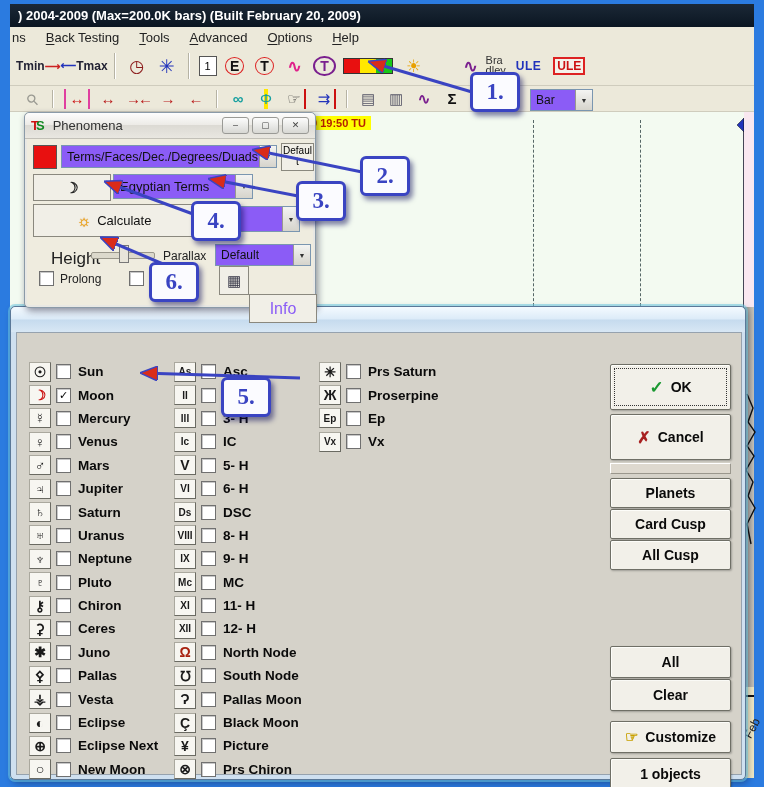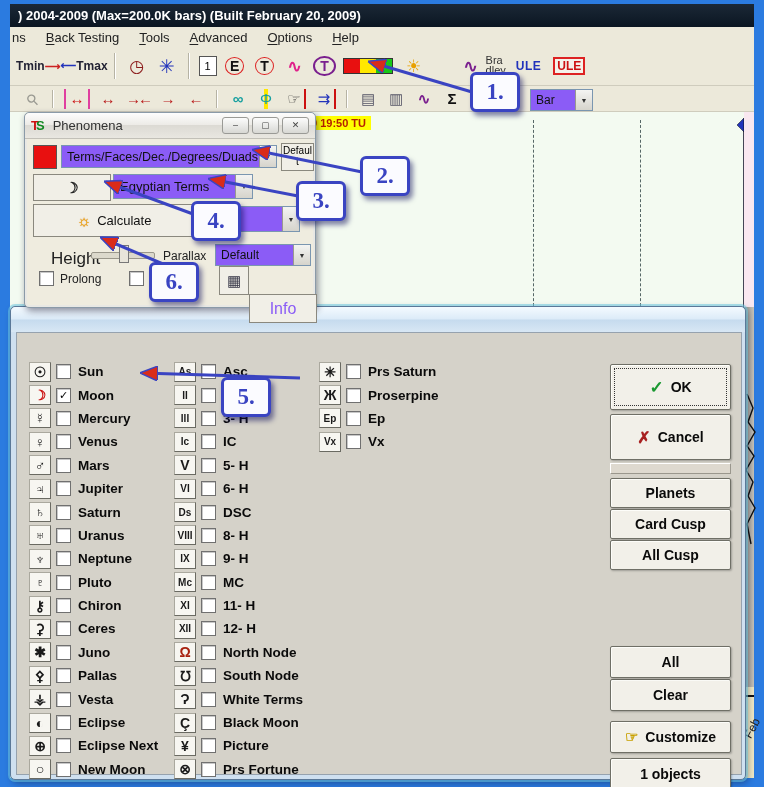--- a/index.html
+++ b/index.html
@@ -374,36 +374,36 @@
             <span class="plabel">North Node</span>
           </div>
           <div class="prow">
             <span class="symcell">℧</span>
             <span class="cbx"></span>
             <span class="plabel">South Node</span>
           </div>
           <div class="prow">
             <span class="symcell">Ɂ</span>
             <span class="cbx"></span>
-            <span class="plabel">White Terms</span>
+            <span class="plabel">Pallas Moon</span>
           </div>
           <div class="prow">
             <span class="symcell">Ç</span>
             <span class="cbx"></span>
             <span class="plabel">Black Moon</span>
           </div>
           <div class="prow">
             <span class="symcell">¥</span>
             <span class="cbx"></span>
             <span class="plabel">Picture</span>
           </div>
           <div class="prow">
             <span class="symcell">⊗</span>
             <span class="cbx"></span>
-            <span class="plabel">Prs Fortune</span>
+            <span class="plabel">Prs Chiron</span>
           </div>
         </div>
       <div class="pcol" id="col3">
           <div class="prow">
             <span class="symcell">✳</span>
             <span class="cbx"></span>
             <span class="plabel">Prs Saturn</span>
           </div>
           <div class="prow">
             <span class="symcell">Ж</span>

